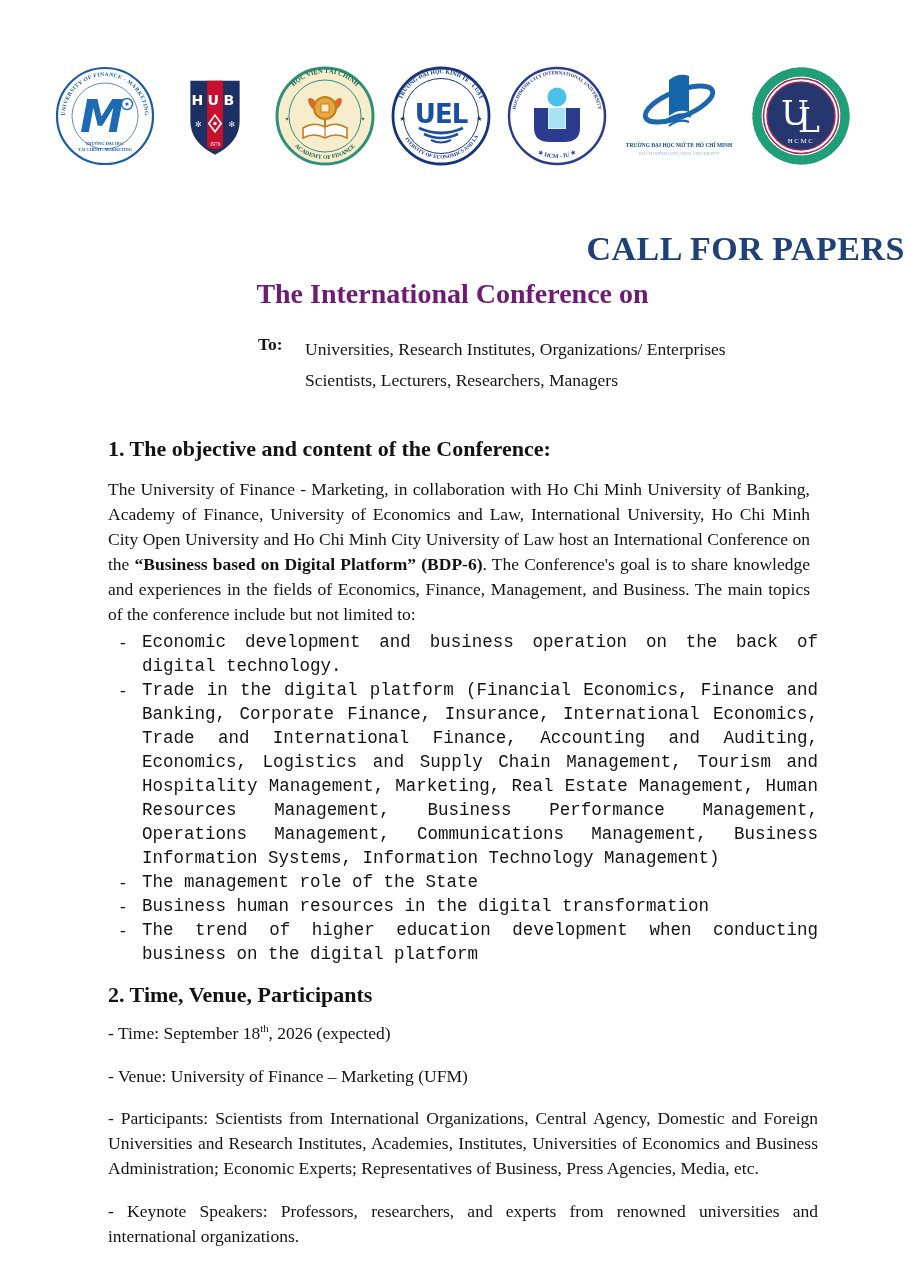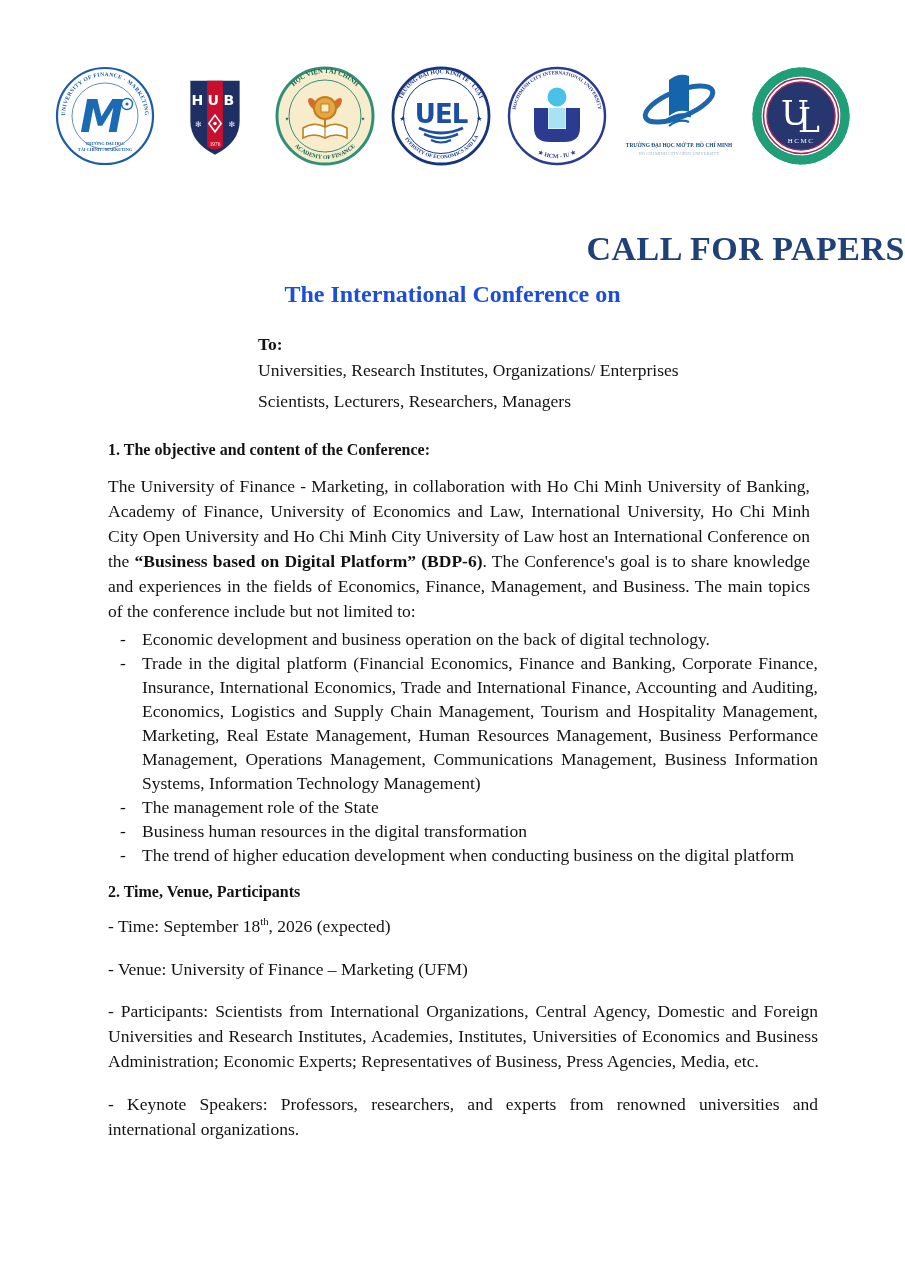--- a/index.html
+++ b/index.html
@@ -6,33 +6,33 @@
   .page{
     width:905px;height:1280px;box-sizing:border-box;background:#fff;
     font-family:"Liberation Serif","DejaVu Serif",serif;color:#131313;
     overflow:hidden;position:relative;
   }
   
   .logos{display:flex;align-items:center;justify-content:center;gap:16px;padding-top:66px;}
   .logo{flex:none;display:block;}
   
   .doc-title{margin-top:64px;text-align:right;font-size:34px;font-weight:bold;color:#1f4178;letter-spacing:.5px;}
-  .doc-subtitle{margin-top:12px;text-align:center;font-size:24px;font-weight:bold;color:#1d4ed8;line-height:28px;}
+  .doc-subtitle{margin-top:12px;text-align:center;font-size:28px;font-weight:bold;color:#701a75;line-height:28px;}
   
   .content{padding:0 87px 40px 108px;}
-  .to-block{margin:26px 0 0 150px;display:flex;font-size:17.5px;flex-direction:column;}
+  .to-block{margin:26px 0 0 150px;display:flex;font-size:17.5px;}
   .to-label{font-weight:bold;width:47px;flex:none;}
   .to-lines{line-height:31px;}
-  h2.sec{font-size:16px;font-weight:bold;margin:24px 0 0 0;}
+  h2.sec{font-size:22px;font-weight:bold;margin:40px 0 0 0;}
   h2.sec2{margin-top:16px;}
   p.body{font-size:17.5px;line-height:25px;text-align:justify;margin:15px 8px 0 0;}
   .topics{margin:3px 0 0 0;}
   .topic{display:flex;font-size:17.5px;line-height:24px;}
   .topic .dash{width:34px;padding-left:12px;box-sizing:border-box;flex:none;}
-  .topic .txt{flex:1;text-align:justify;}
+  .topic .txt{flex:1;text-align:justify;font-family:Liberation Mono, monospace;}
   .kv{font-size:17.5px;line-height:25px;margin-top:13px;text-align:justify;}
   .kv b{font-weight:normal;}
   sup{font-size:.62em;vertical-align:super;line-height:0;}
 </style>
 </head>
 <body>
 
 <div class="page">
 
   <div class="logos">

